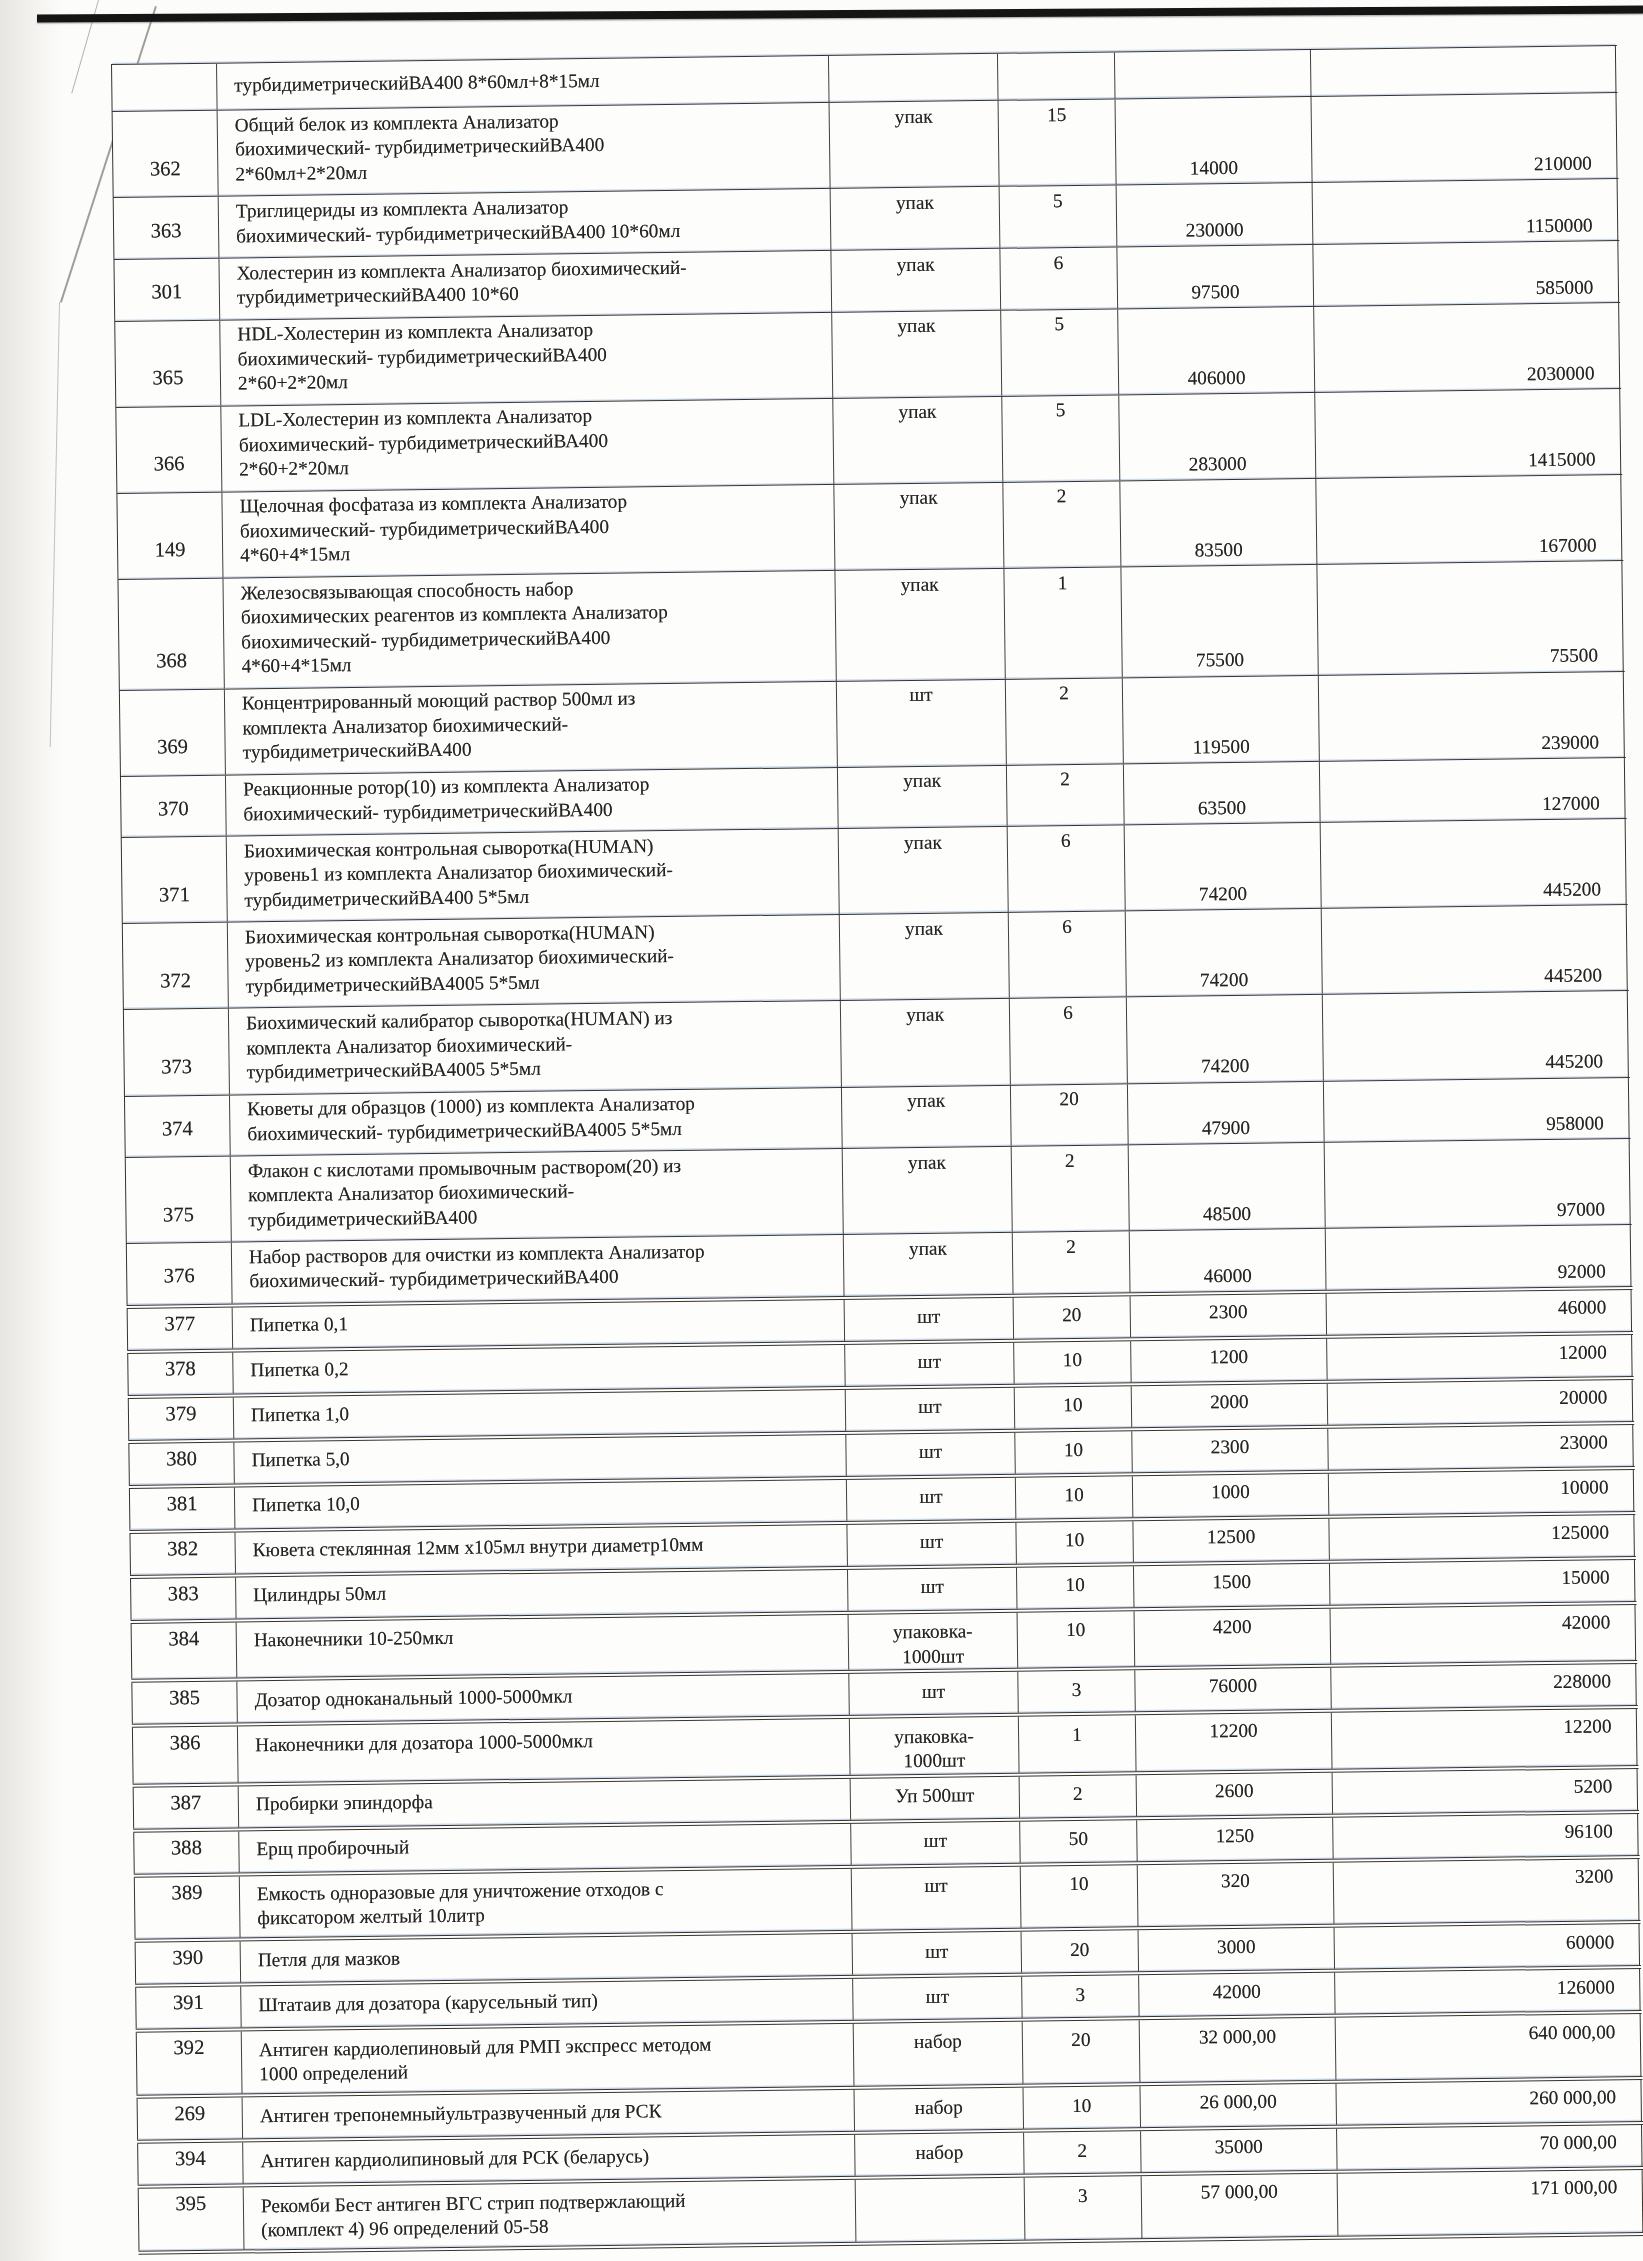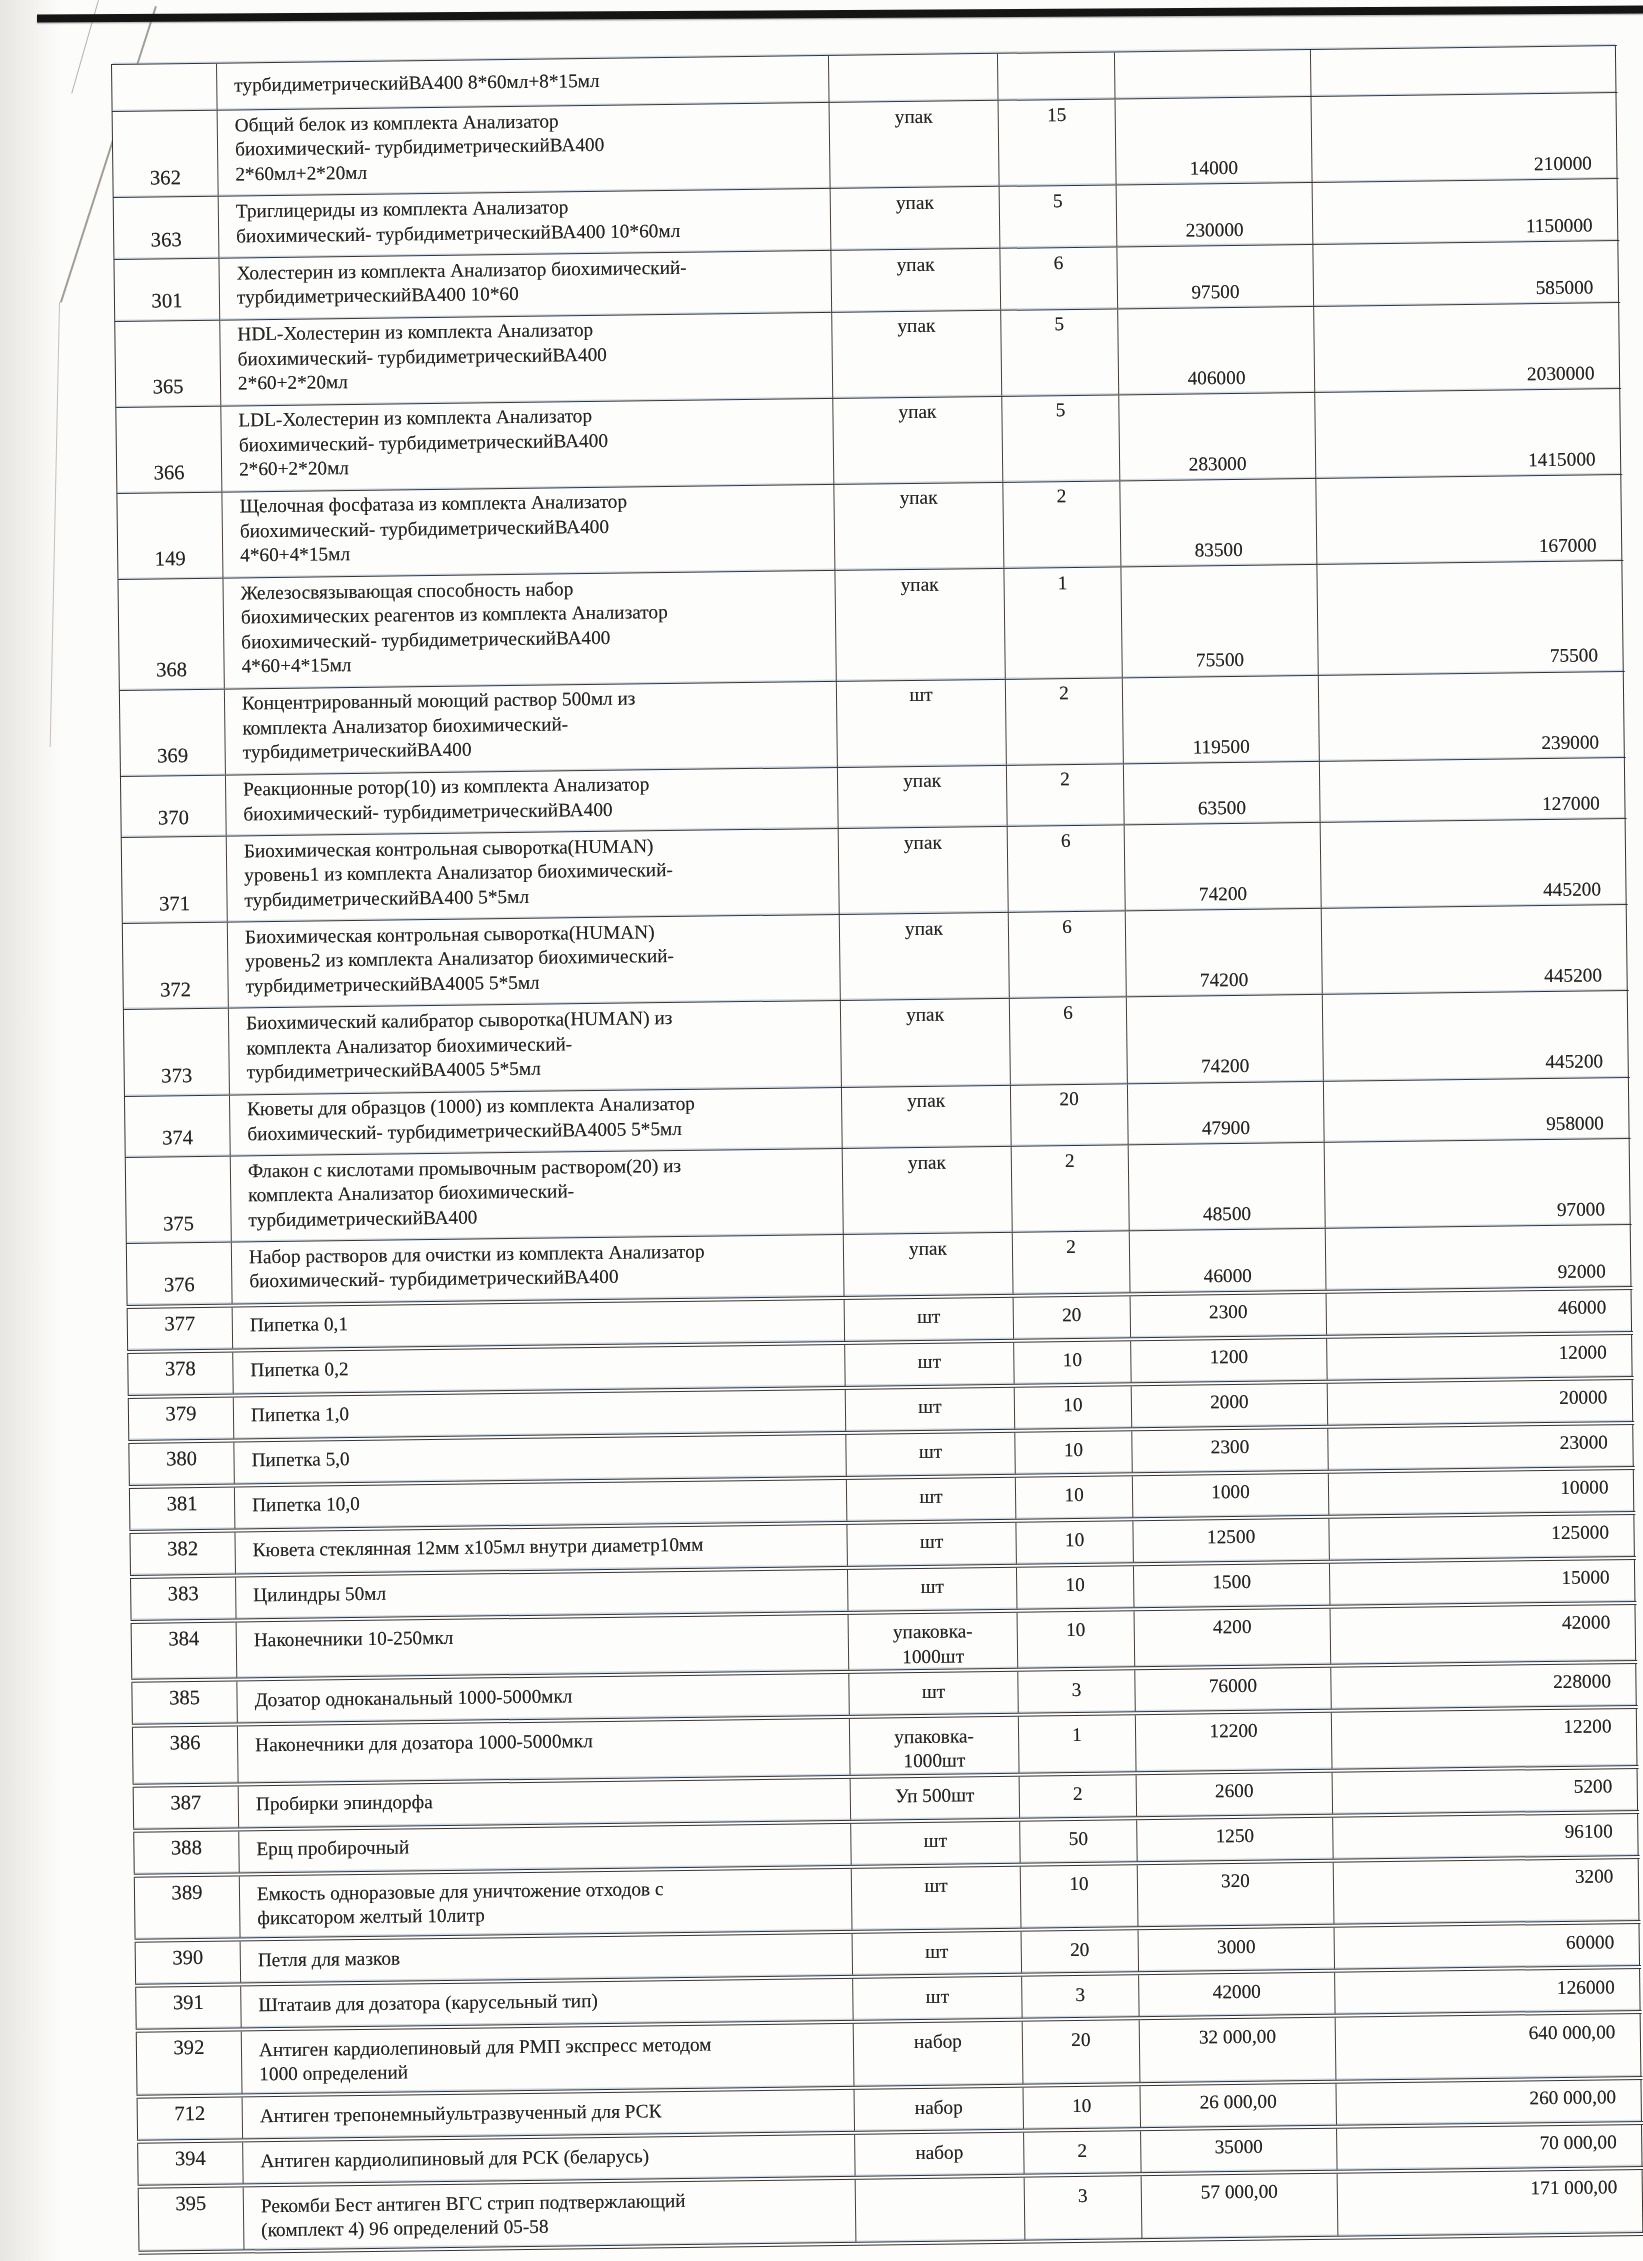--- a/index.html
+++ b/index.html
@@ -52,21 +52,21 @@
   
   .c-desc span{padding:2.6px 5.2px 9px 17px;text-align:left;}
   .row.short .c-desc span{padding:6.4px 5.2px 6.4px 17px;}
   .row.first .c-desc span{padding:10.3px 5.2px 11.6px 17px;}
   
   .c-unit,.c-qty{justify-content:center;align-items:flex-start;text-align:center;}
   .c-unit span,.c-qty span{padding-top:2.6px;}
   .row.short .c-unit span,.row.short .c-qty span{padding-top:6.4px;}
   
   .row.tall .c-num{align-items:flex-end;}
-  .row.tall .c-num span{padding-bottom:7px;}
+  .row.tall .c-num span{padding-bottom:16px;}
   .row.short .c-num{align-items:flex-start;}
   .row.short .c-num span{padding-top:3px;}
   .c-price{justify-content:center;text-align:center;}
   .row.tall .c-price{align-items:flex-end;}
   .row.tall .c-price span{padding-bottom:2.6px;font-family:Liberation Serif, serif;}
   .row.short .c-price{align-items:flex-start;}
   .row.short .c-price span{padding-top:5.2px;}
   .c-total{justify-content:flex-end;text-align:right;border-right:1.9px solid #37322d;}
   .c-total span{padding-right:24.5px;}
   .row.tall .c-total{align-items:flex-end;}
@@ -782,21 +782,21 @@
     <div class="cell c-price">
           <span>32 000,00</span>
         </div>
     <div class="cell c-total">
           <span>640 000,00</span>
         </div>
   </div>
 
   <div class="row short">
     <div class="cell c-num">
-          <span>712</span>
+          <span>269</span>
         </div>
     <div class="cell c-desc">
           <span>Антиген трепонемныйультразвученный для  РСК</span>
         </div>
     <div class="cell c-unit">
           <span>набор</span>
         </div>
     <div class="cell c-qty">
           <span>10</span>
         </div>

